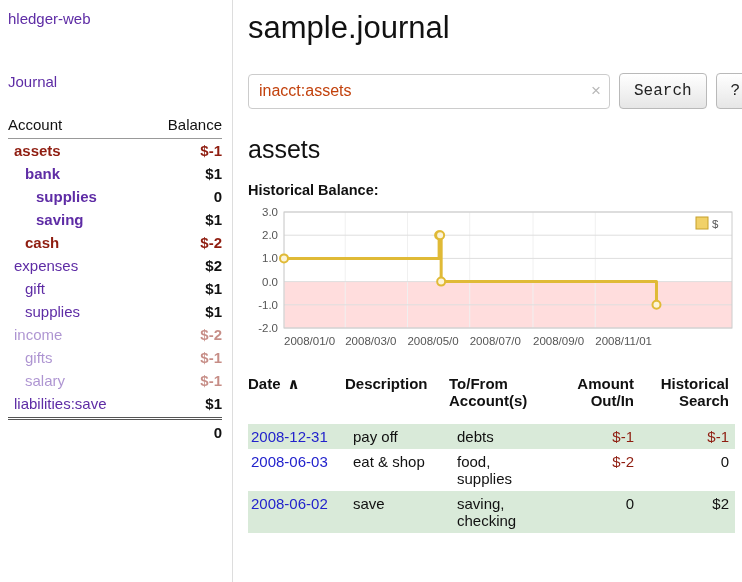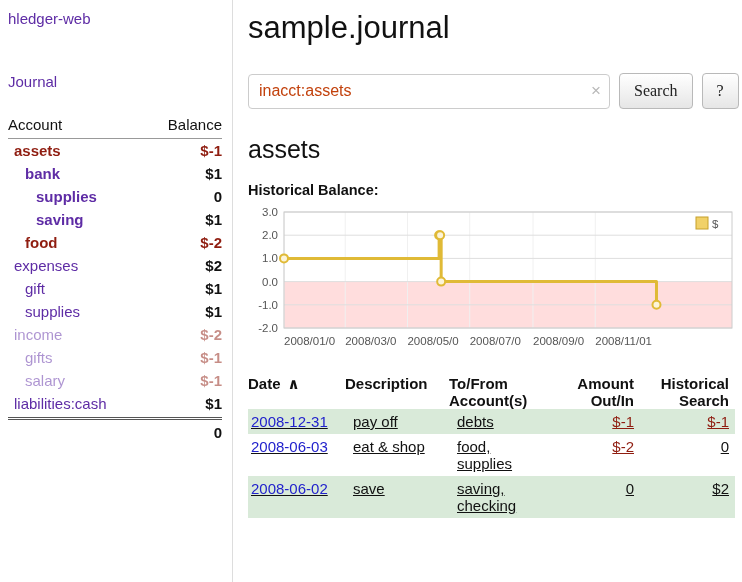--- a/index.html
+++ b/index.html
@@ -30,29 +30,29 @@
   .total-row{border-top:3px double #555;text-align:right;padding:4px 0;font-weight:bold;margin-top:2px;}
 
   
   .main{flex:1;padding:8px 5px 10px 15px;}
   .page-title{font-size:31px;font-weight:400;margin:2px 0 27px;}
   .searchbar{display:flex;gap:9px;align-items:center;margin-bottom:26px;}
   .search-wrap{position:relative;width:362px;}
   .search-input{width:100%;height:35px;border:1px solid #ccc;border-radius:4px;
                 padding:6px 28px 6px 10px;font-size:16px;font-family:inherit;color:#c2410c;}
   .clear-x{position:absolute;right:9px;top:7px;color:#b8b8b8;font-size:17px;cursor:pointer;}
-  .btn{height:36px;padding:0 14px;font-size:16px;font-family:Liberation Serif, serif;border:1px solid #b9b9b9;
+  .btn{height:36px;padding:0 14px;font-size:16px;font-family:Liberation Mono, monospace;border:1px solid #b9b9b9;
        border-radius:4px;background:linear-gradient(#fff,#e6e6e6);color:#222;cursor:pointer;}
   .acct-heading{font-size:25px;font-weight:400;margin:0 0 18px;}
   .chart-title{font-weight:bold;font-size:14.5px;margin:0 0 6px;}
   .tick{font-size:11.5px;fill:#555;font-family:"Liberation Sans","DejaVu Sans",sans-serif;}
 
   .register{border-collapse:collapse;table-layout:fixed;width:487px;margin-top:16px;font-size:15px;}
-  .register th{vertical-align:top;text-align:left;font-weight:bold;padding:2px 6px 0 0;}
-  .register td{vertical-align:top;padding:4px 6px 4px 8px;text-decoration:underline;}
+  .register th{vertical-align:top;text-align:left;font-weight:bold;padding:2px 6px 15px 0;}
+  .register td{vertical-align:top;padding:4px 6px 4px 8px;}
   .c-date{width:97px}.c-desc{width:104px}.c-acct{width:106px}.c-amt{width:85px}.c-bal{width:95px}
   th.c-amt,td.c-amt,th.c-bal,td.c-bal{text-align:right;}
   .register td.c-date{padding-left:3px}
   .register tbody tr:nth-child(odd){background:var(--row_green);}
   .date-link{color:var(--link_blue);text-decoration:none;}
   .sort-link{color:#111;text-decoration:none;}
   .caret{margin-left:7px;font-weight:bold;}
 </style>
 </head>
 <body>
@@ -79,21 +79,21 @@
       </div>
       <div class="acct-row">
         <a href="#" class="acct-name lvl3 b">supplies</a>
         <span class="acct-bal">0</span>
       </div>
       <div class="acct-row">
         <a href="#" class="acct-name lvl3 b">saving</a>
         <span class="acct-bal">$1</span>
       </div>
       <div class="acct-row">
-        <a href="#" class="acct-name lvl2 b neg">food</a>
+        <a href="#" class="acct-name lvl2 b neg">cash</a>
         <span class="acct-bal neg">$-2</span>
       </div>
       <div class="acct-row">
         <a href="#" class="acct-name lvl1">expenses</a>
         <span class="acct-bal">$2</span>
       </div>
       <div class="acct-row">
         <a href="#" class="acct-name lvl2">gift</a>
         <span class="acct-bal">$1</span>
       </div>
@@ -107,21 +107,21 @@
       </div>
       <div class="acct-row">
         <a href="#" class="acct-name lvl2 dim">gifts</a>
         <span class="acct-bal neg dim">$-1</span>
       </div>
       <div class="acct-row">
         <a href="#" class="acct-name lvl2 dim">salary</a>
         <span class="acct-bal neg dim">$-1</span>
       </div>
       <div class="acct-row">
-        <a href="#" class="acct-name lvl1">liabilities:cash</a>
+        <a href="#" class="acct-name lvl1">liabilities:save</a>
         <span class="acct-bal">$1</span>
       </div>
 
       <div class="total-row">0</div>
     </div>
   </div>
 
   <div class="main">
     <h1 class="page-title">sample.journal</h1>
 

